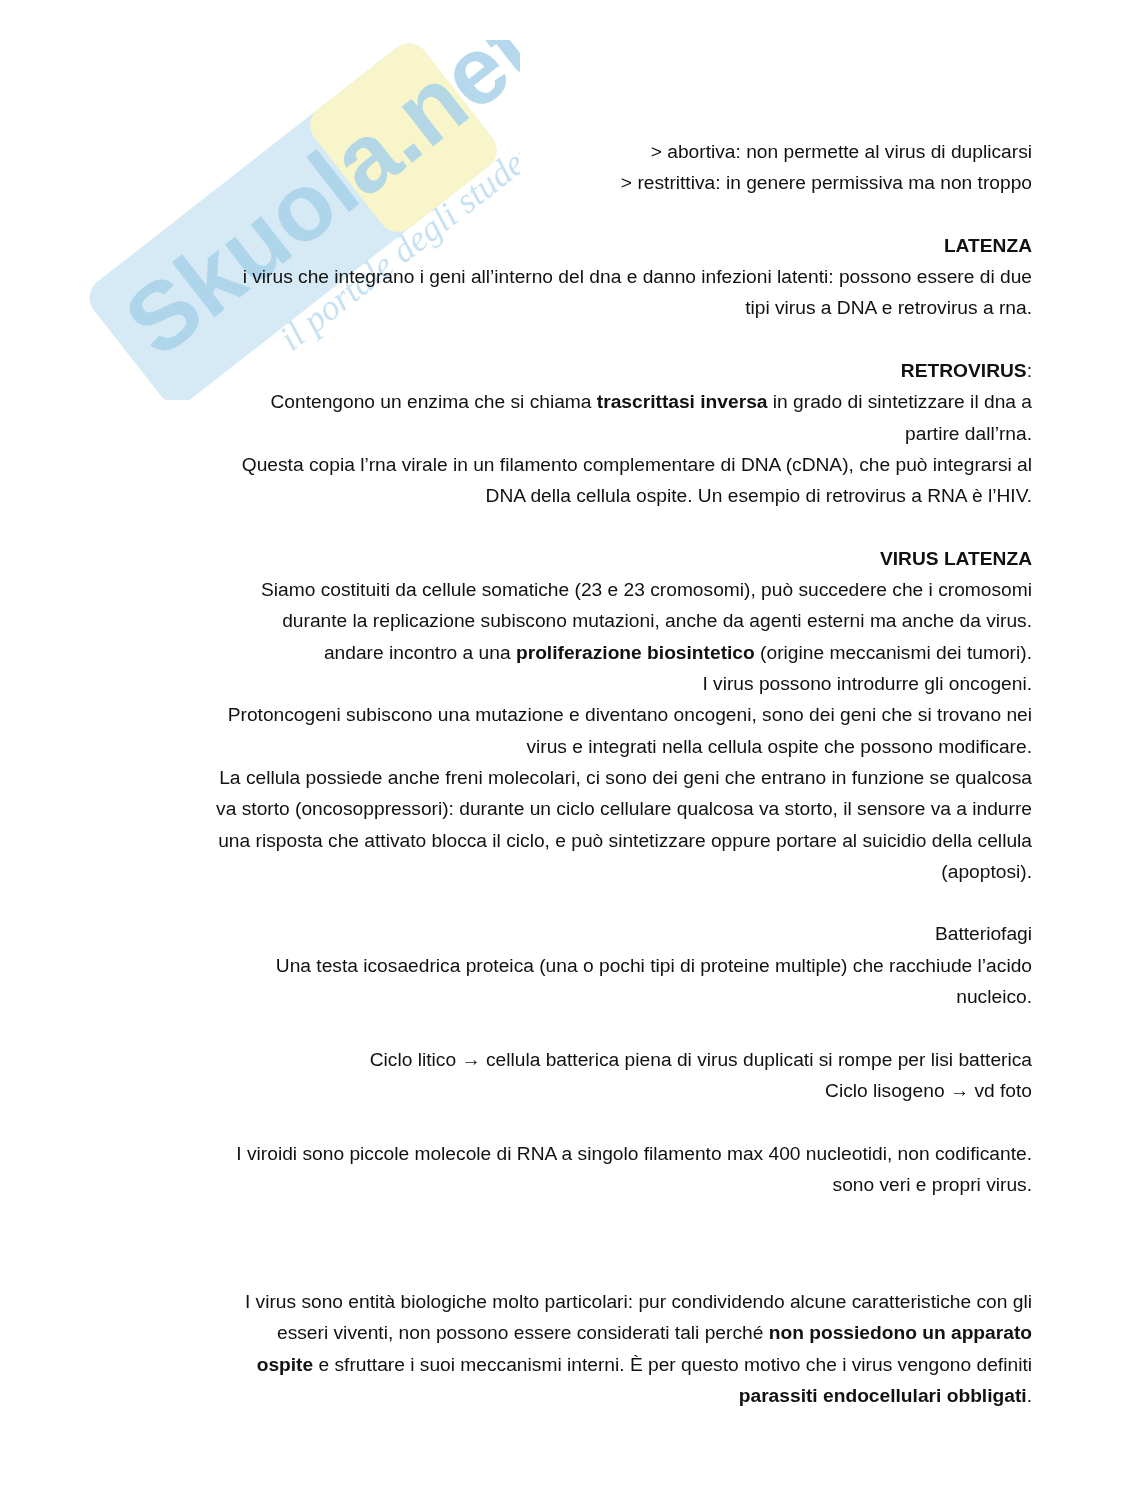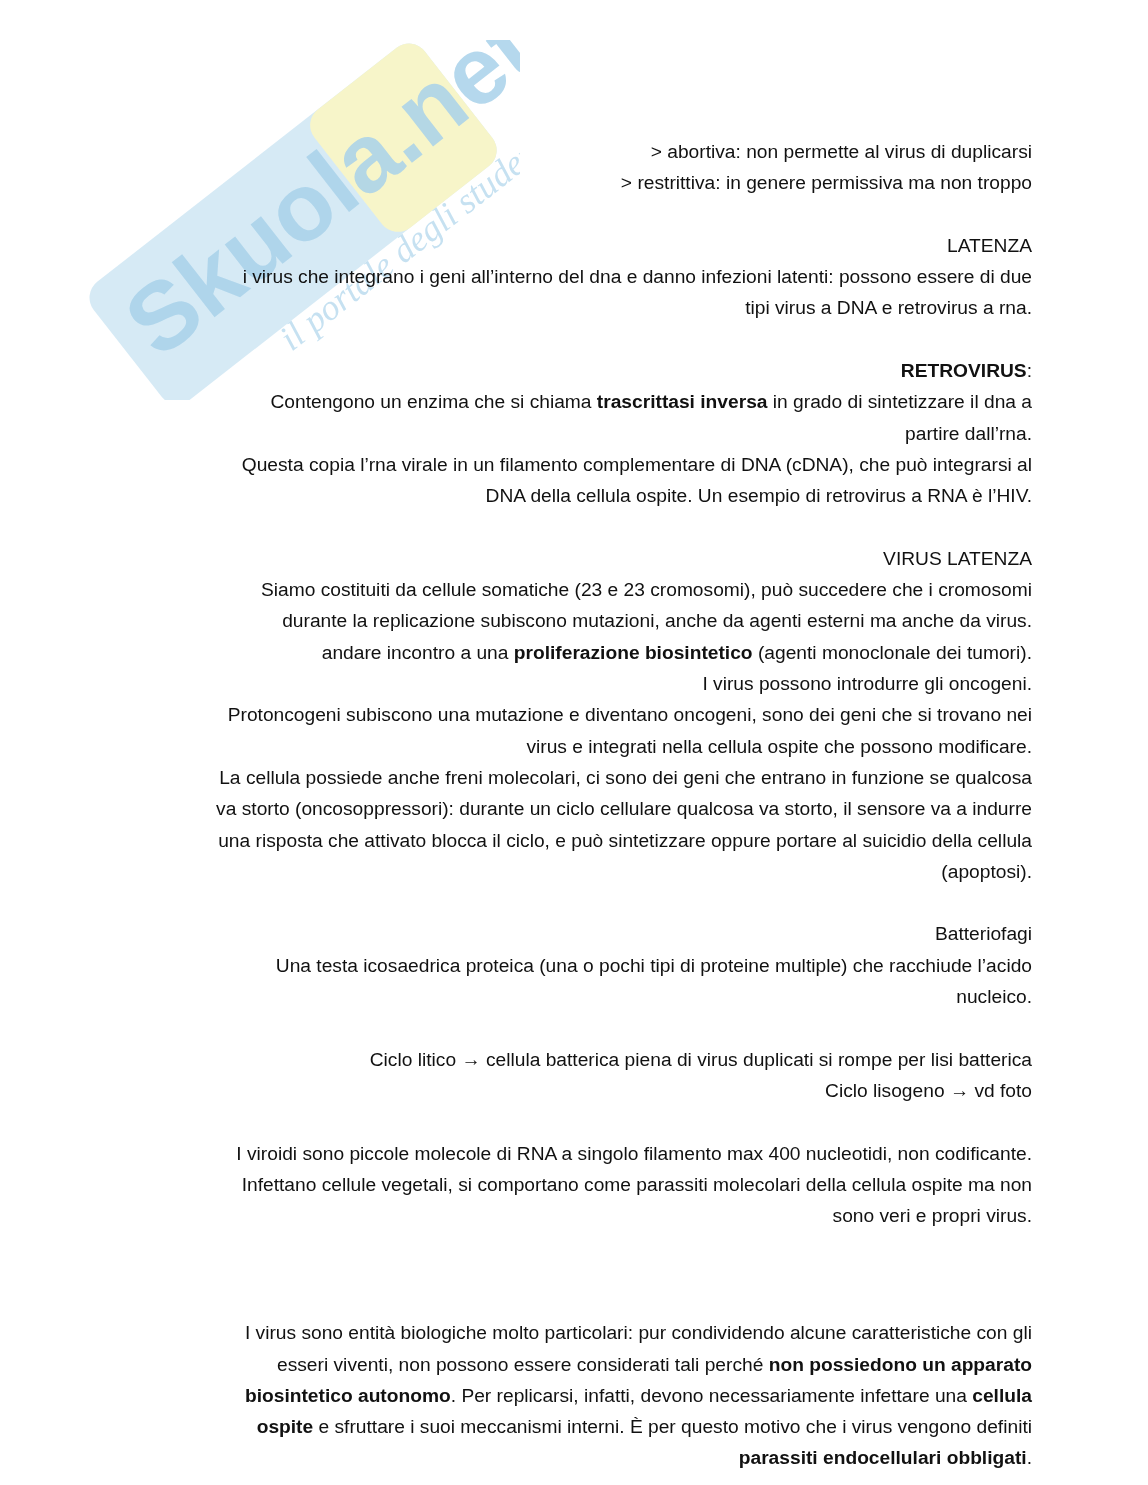--- a/index.html
+++ b/index.html
@@ -5,21 +5,21 @@
   html, body { margin:0; padding:0; background:#ffffff; }
   body { width:1148px; height:1485px; position:relative; overflow:hidden;
          font-family:"Liberation Sans", sans-serif; color:#111; }
   .watermark { position:absolute; left:60px; top:40px; width:460px; height:360px;
                pointer-events:none; z-index:0; }
   .page { position:absolute; left:136px; top:134px; width:900px; z-index:1; }
   .line { font-size:19.2px; line-height:27.3px; white-space:nowrap; margin:4px;text-align:right; }
   .gap { height:27.3px; }
   .bigGap { height:54.6px; }
   b { font-weight:bold; }
-  .h { font-weight:normal; }
+  .h { font-weight:bold; }
 </style>
 </head>
 <body>
 
 <svg class="watermark" viewBox="0 0 460 360" xmlns="http://www.w3.org/2000/svg">
   <g transform="rotate(-38 230 180)">
     <rect x="20" y="110" width="420" height="150" rx="20" fill="#cfe6f3" opacity="0.85"></rect>
     <rect x="300" y="110" width="140" height="150" rx="20" fill="#fbf6c4" opacity="0.9"></rect>
     <text x="40" y="210" font-family="Liberation Sans, sans-serif" font-size="96" font-weight="bold" fill="#a9d2ea" opacity="0.85">Skuola.net</text>
     <text x="150" y="285" font-family="Liberation Serif, serif" font-style="italic" font-size="36" fill="#b8daee" opacity="0.8">il portale degli studenti</text>
@@ -40,43 +40,41 @@
   <p class="line"><b>RETROVIRUS</b><span>:</span></p>
   <p class="line"><span>Contengono un enzima che si chiama </span><b>trascrittasi inversa</b><span> in grado di sintetizzare il dna a</span></p>
   <p class="line">partire dall’rna.</p>
   <p class="line">Questa copia l’rna virale in un filamento complementare di DNA (cDNA), che può integrarsi al</p>
   <p class="line">DNA della cellula ospite. Un esempio di retrovirus a RNA è l’HIV.</p>
   <div class="gap"></div>
 
   <p class="line h">VIRUS LATENZA</p>
   <p class="line">Siamo costituiti da cellule somatiche (23 e 23 cromosomi), può succedere che i cromosomi</p>
   <p class="line">durante la replicazione subiscono mutazioni, anche da agenti esterni ma anche da virus.</p>
-  <p class="line"><span>andare incontro a una </span><b>proliferazione biosintetico</b><span> (agenti monoclonale dei tumori).</span></p>
+  <p class="line"><span>andare incontro a una </span><b>proliferazione biosintetico</b><span> (origine meccanismi dei tumori).</span></p>
   <p class="line">I virus possono introdurre gli oncogeni.</p>
   <p class="line">Protoncogeni subiscono una mutazione e diventano oncogeni, sono dei geni che si trovano nei</p>
   <p class="line">virus e integrati nella cellula ospite che possono modificare.</p>
   <p class="line">La cellula possiede anche freni molecolari, ci sono dei geni che entrano in funzione se qualcosa</p>
   <p class="line">va storto (oncosoppressori): durante un ciclo cellulare qualcosa va storto, il sensore va a indurre</p>
   <p class="line">una risposta che attivato blocca il ciclo, e può sintetizzare oppure portare al suicidio della cellula</p>
   <p class="line">(apoptosi).</p>
   <div class="gap"></div>
 
   <p class="line">Batteriofagi</p>
   <p class="line">Una testa icosaedrica proteica (una o pochi tipi di proteine multiple) che racchiude l’acido</p>
   <p class="line">nucleico.</p>
   <div class="gap"></div>
   <p class="line">Ciclo litico → cellula batterica piena di virus duplicati si rompe per lisi batterica</p>
   <p class="line">Ciclo lisogeno → vd foto</p>
   <div class="gap"></div>
 
   <p class="line">I viroidi sono piccole molecole di RNA a singolo filamento max 400 nucleotidi, non codificante.</p>
-  <p class="line">Infettano cellule vegetali, si comportano come parassiti molecolari della cellula ospite ma non</p>
   <p class="line">sono veri e propri virus.</p>
   <div class="bigGap"></div>
   <div class="gap"></div>
 
   <p class="line">I virus sono entità biologiche molto particolari: pur condividendo alcune caratteristiche con gli</p>
   <p class="line"><span>esseri viventi, non possono essere considerati tali perché </span><b>non possiedono un apparato</b></p>
-  <p class="line"><b>biosintetico autonomo</b><span>. Per replicarsi, infatti, devono necessariamente infettare una </span><b>cellula</b></p>
   <p class="line"><b>ospite</b><span> e sfruttare i suoi meccanismi interni. È per questo motivo che i virus vengono definiti</span></p>
   <p class="line"><b>parassiti endocellulari obbligati</b><span>.</span></p>
 
 </div>
 
 </body></html>

